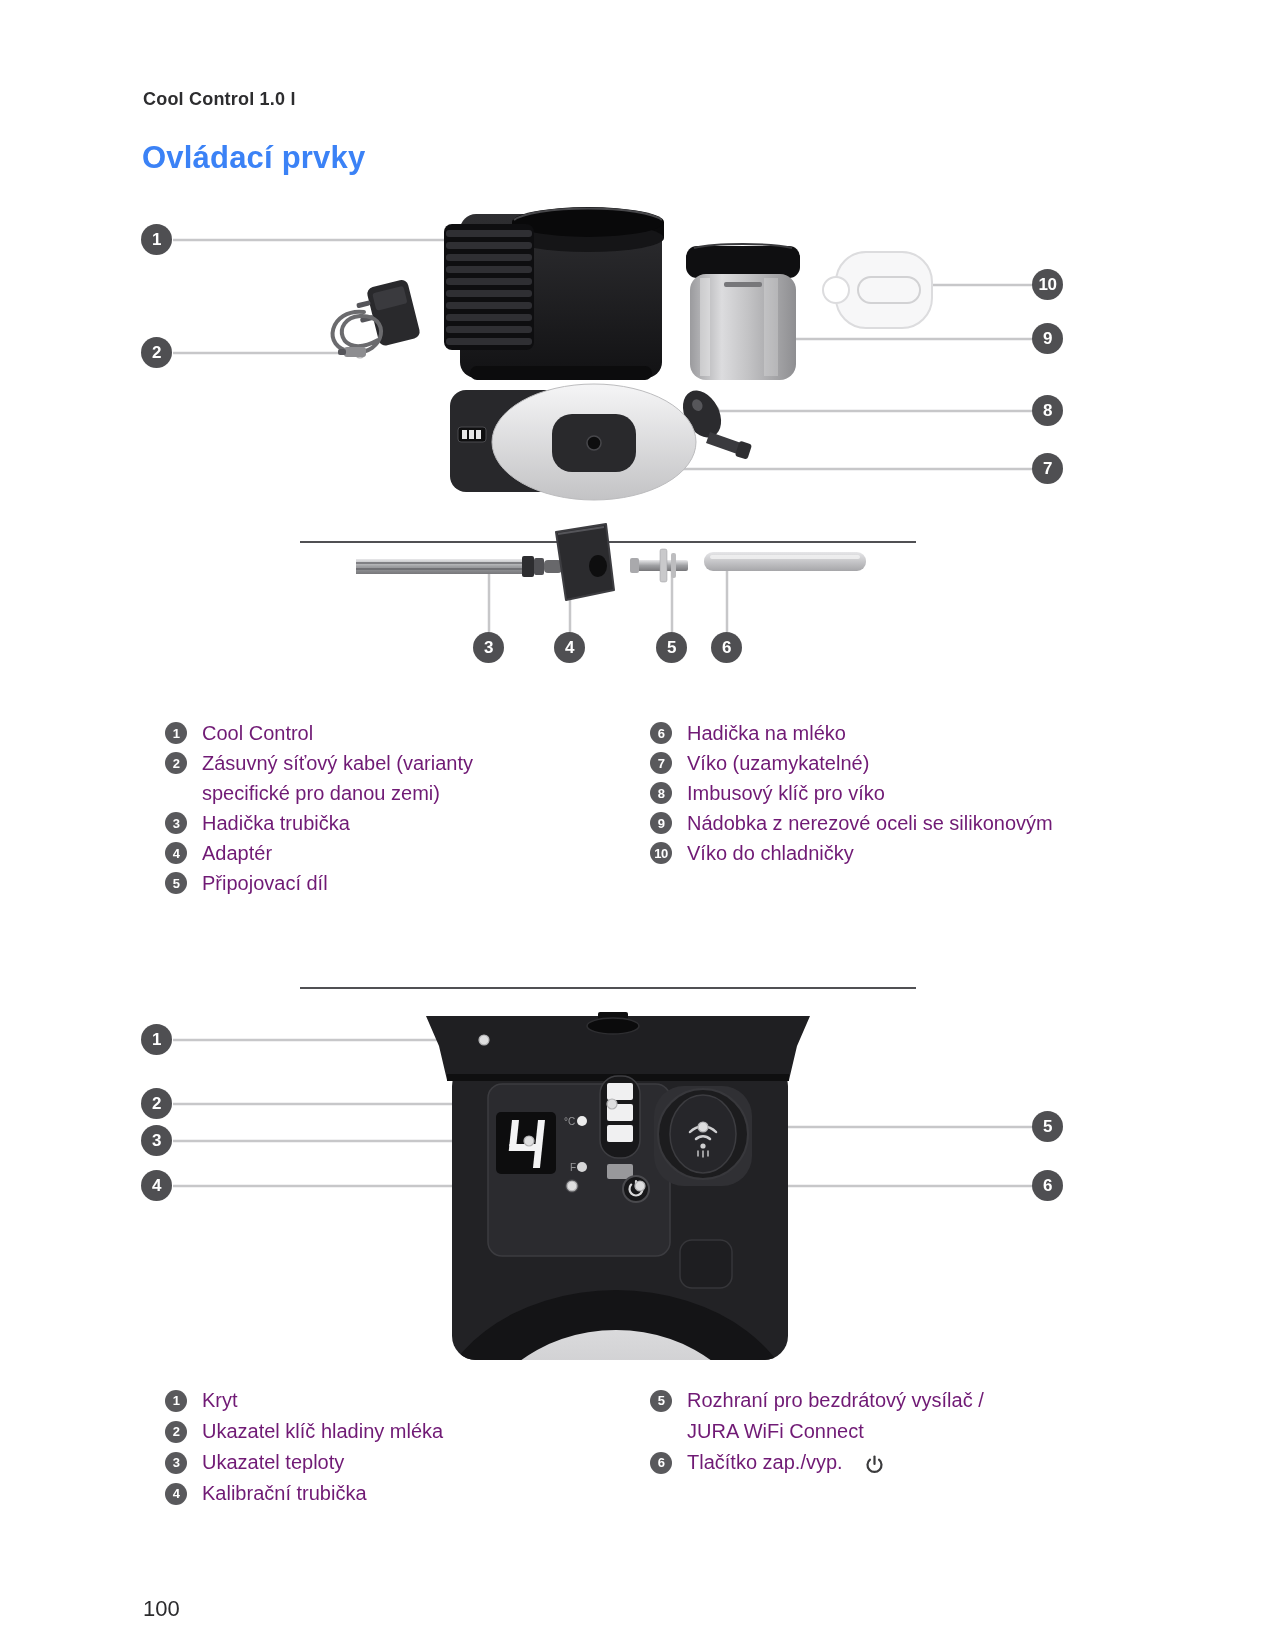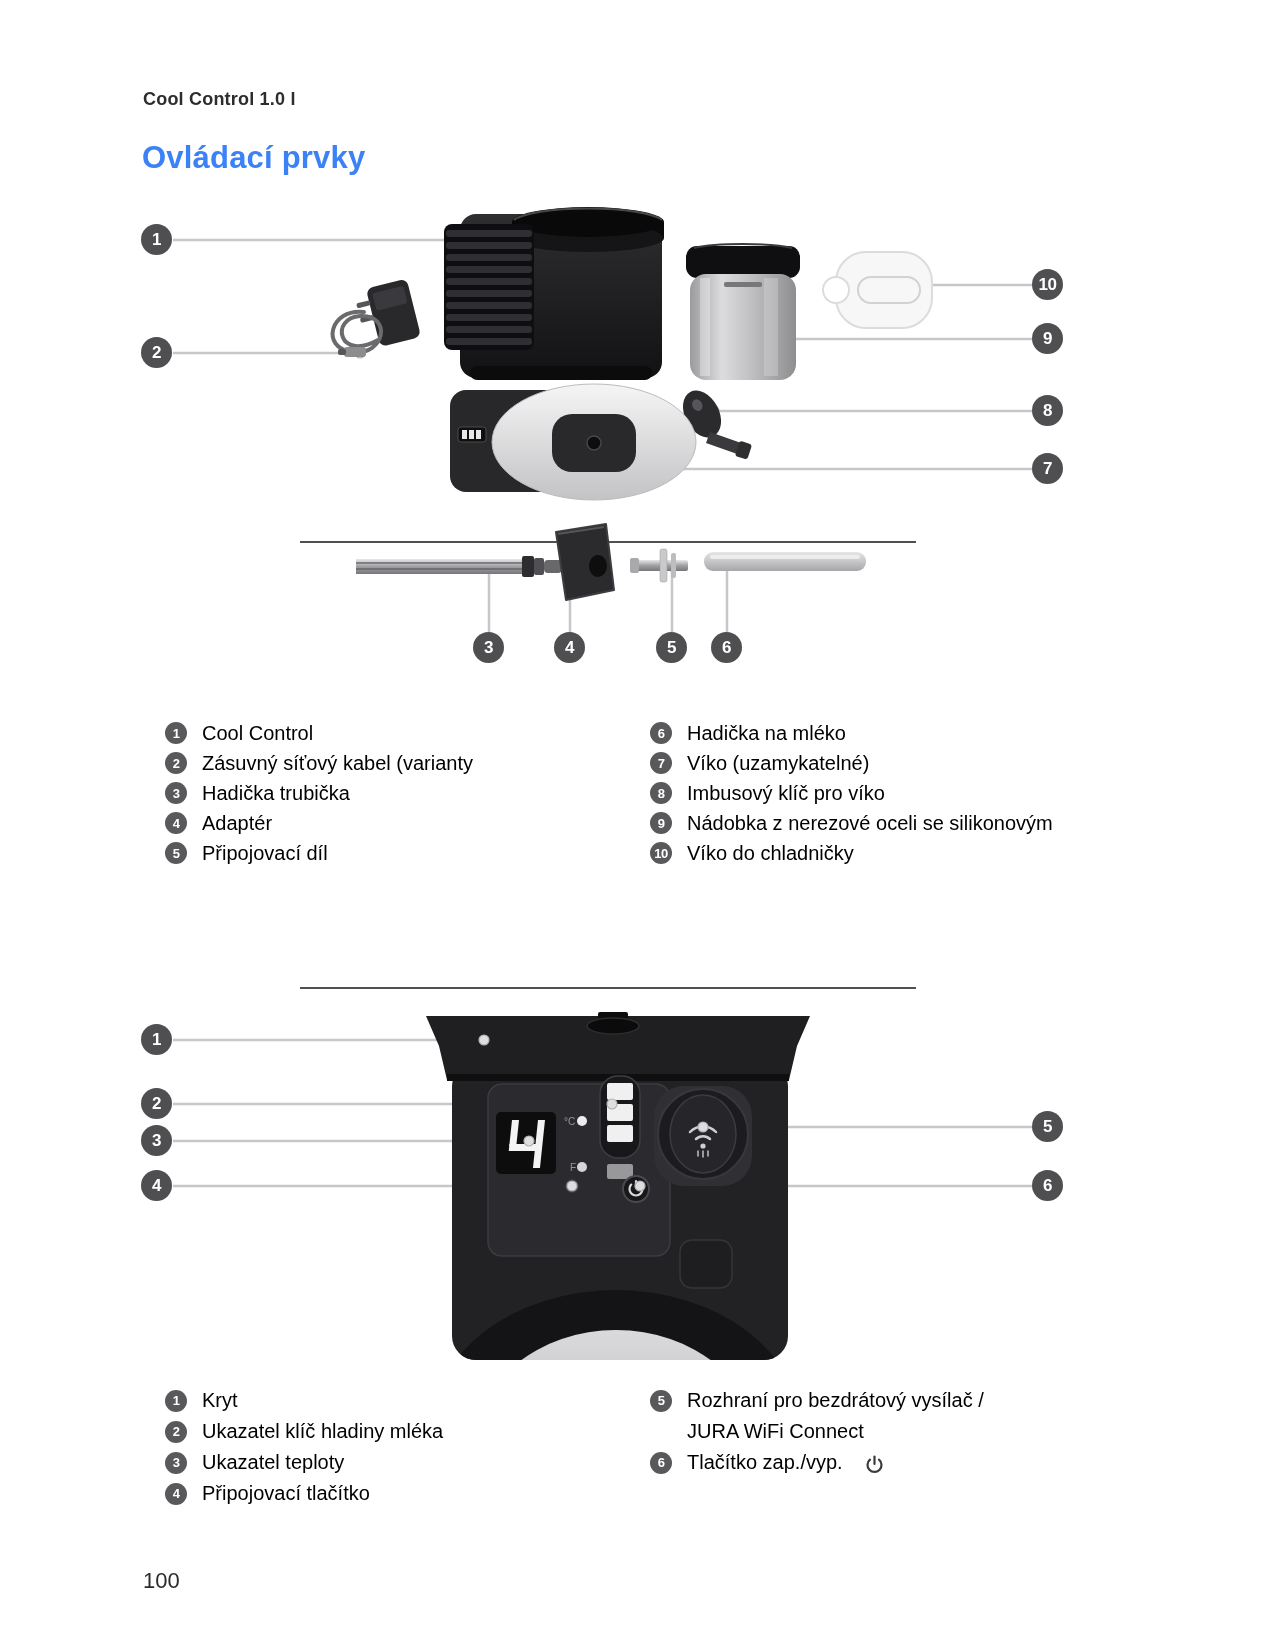--- a/index.html
+++ b/index.html
@@ -1,34 +1,34 @@
 <!DOCTYPE html>
 <html><head>
 <meta charset="utf-8">
 <style>
   html,body{margin:0;padding:0;background:#ffffff;}
   .page{position:relative;width:1275px;height:1650px;background:#ffffff;overflow:hidden;
         font-family:"Liberation Sans", sans-serif;color:#3b3b3d;}
   .abs{position:absolute;}
   .eyebrow{font-size:18px;font-weight:700;color:#2d2d2f;letter-spacing:.2px;}
   .title{font-size:31px;font-weight:600;color:#3b82f6;letter-spacing:.2px;}
-  .pagenum{font-size:22px;font-weight:400;color:#2b2b2d;}
+  .pagenum{font-size:22px;font-weight:400;color:#2b2b2d;margin-top:28px;}
   .artwork{position:absolute;left:0;top:0;}
   .callout{position:absolute;width:31px;height:31px;border-radius:50%;background:#4f4f52;
            color:#fff;font-weight:700;font-size:17px;display:flex;align-items:center;
            justify-content:center;letter-spacing:-0.5px;}
   .legend-col{position:absolute;}
   .lrow{display:flex;align-items:center;gap:15px;}
   .lg1 .lrow{height:30px;}
   .lg2 .lrow{height:31px;}
   .badge{width:22px;height:22px;border-radius:50%;background:#59595c;color:#fff;
          font-size:13px;font-weight:700;display:flex;align-items:center;justify-content:center;
          flex:0 0 22px;letter-spacing:-0.5px;}
   .badge.spacer{visibility:hidden;}
-  .ltxt{font-size:20px;color:#000000;white-space:nowrap;}
+  .ltxt{font-size:20px;color:#701a75;white-space:nowrap;}
   .power-inline{margin-left:7px;position:relative;top:2px;}
 </style>
 </head>
 <body>
 
 <div class="page">
 
   <svg class="artwork" width="1275" height="1650" viewBox="0 0 1275 1650">
     <defs>
       <linearGradient id="gBody" x1="0" y1="0" x2="0" y2="1">
@@ -294,20 +294,24 @@
   <div class="legend-col lg1" style="left:165px;top:718px;">
     <div class="lrow">
       <span class="badge">1</span>
       <span class="ltxt">Cool Control</span>
     </div>
     <div class="lrow">
       <span class="badge">2</span>
       <span class="ltxt">Zásuvný síťový kabel (varianty</span>
     </div>
     <div class="lrow">
+      <span class="badge spacer"></span>
+      <span class="ltxt">specifické pro danou zemi)</span>
+    </div>
+    <div class="lrow">
       <span class="badge">3</span>
       <span class="ltxt">Hadička trubička</span>
     </div>
     <div class="lrow">
       <span class="badge">4</span>
       <span class="ltxt">Adaptér</span>
     </div>
     <div class="lrow">
       <span class="badge">5</span>
       <span class="ltxt">Připojovací díl</span>
@@ -352,21 +356,21 @@
     <div class="lrow">
       <span class="badge">2</span>
       <span class="ltxt">Ukazatel klíč hladiny mléka</span>
     </div>
     <div class="lrow">
       <span class="badge">3</span>
       <span class="ltxt">Ukazatel teploty</span>
     </div>
     <div class="lrow">
       <span class="badge">4</span>
-      <span class="ltxt">Připojovací tlačítko</span>
+      <span class="ltxt">Kalibrační trubička</span>
     </div>
   </div>
 
   <div class="legend-col lg2" style="left:650px;top:1385px;">
     <div class="lrow">
       <span class="badge">5</span>
       <span class="ltxt">Rozhraní pro bezdrátový vysílač /</span>
     </div>
     <div class="lrow">
       <span class="badge spacer"></span>

